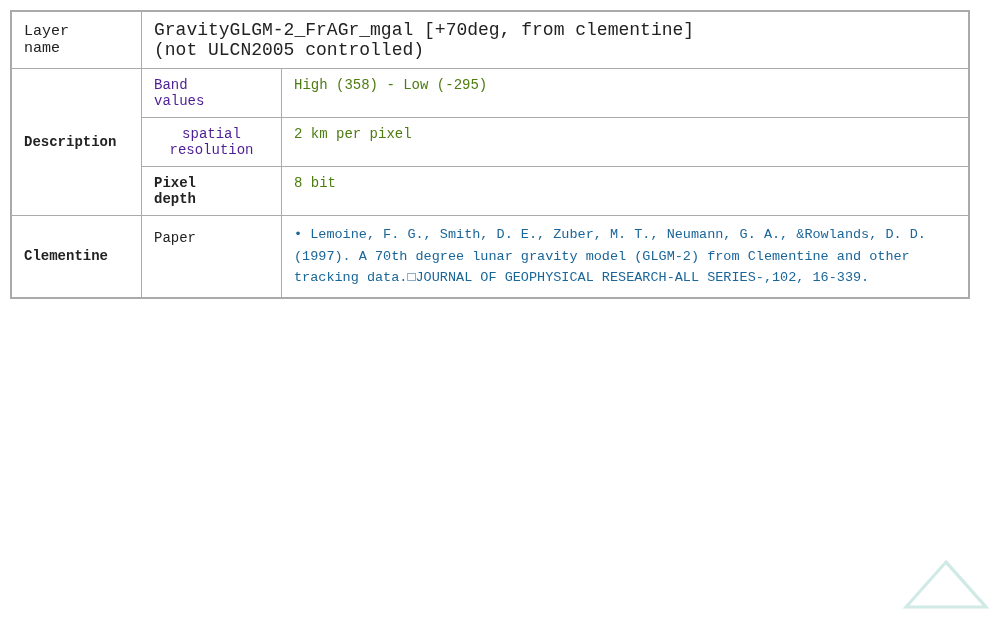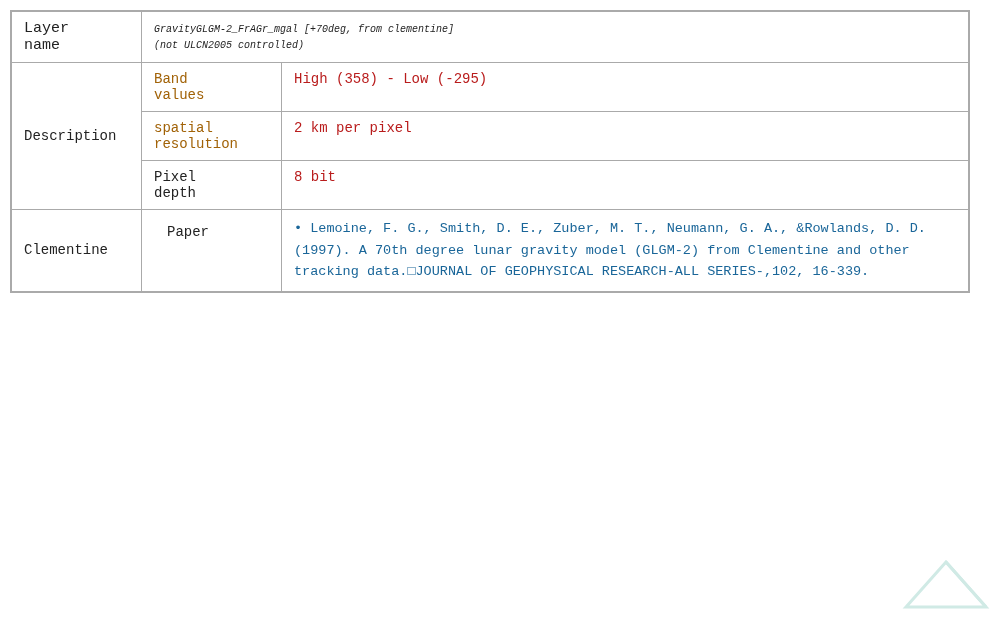--- a/index.html
+++ b/index.html
@@ -34,49 +34,47 @@
 
     td {
       border: 1.5px solid #aaa;
       padding: 8px 12px;
       vertical-align: top;
     }
 
     .cell-label {
       color: #222;
       font-size: 14px;
-      font-weight: normal;
+      font-weight: bold;
       white-space: nowrap;
     }
 
     .cell-label-blue {
-      color: #a16207;
+      color: #4c1d95;
       font-size: 14px;
     }
 
     .cell-value-blue {
-      color: #b91c1c;
+      color: #4d7c0f;
       font-size: 14px;
     }
 
     .layer-name-label {
       font-size: 15px;
       color: #222;
     }
 
     .layer-name-value {
-      font-size: 10px;
+      font-size: 18px;
       color: #222;
-      font-style: italic;
     }
 
     .ref-paper-label {
       color: #222;
       font-size: 14px;
-      margin-left: 13px;
     }
 
     .paper-text {
       color: #1a6699;
       font-size: 13.5px;
       line-height: 1.6;
     }
 
     .watermark {
       position: fixed;
@@ -112,21 +110,21 @@
       <td style="width:140px;">
         <span class="cell-label-blue" style="white-space:pre;">Band
 values</span>
       </td>
       <td>
         <span class="cell-value-blue">High (358) - Low (-295)</span>
       </td>
     </tr>
 
     <tr>
-      <td style="width:140px;">
+      <td style="width:140px;text-align:center;">
         <span class="cell-label-blue" style="white-space:pre;">spatial
 resolution</span>
       </td>
       <td>
         <span class="cell-value-blue">2 km per pixel</span>
       </td>
     </tr>
 
     <tr>
       <td style="width:140px;">

